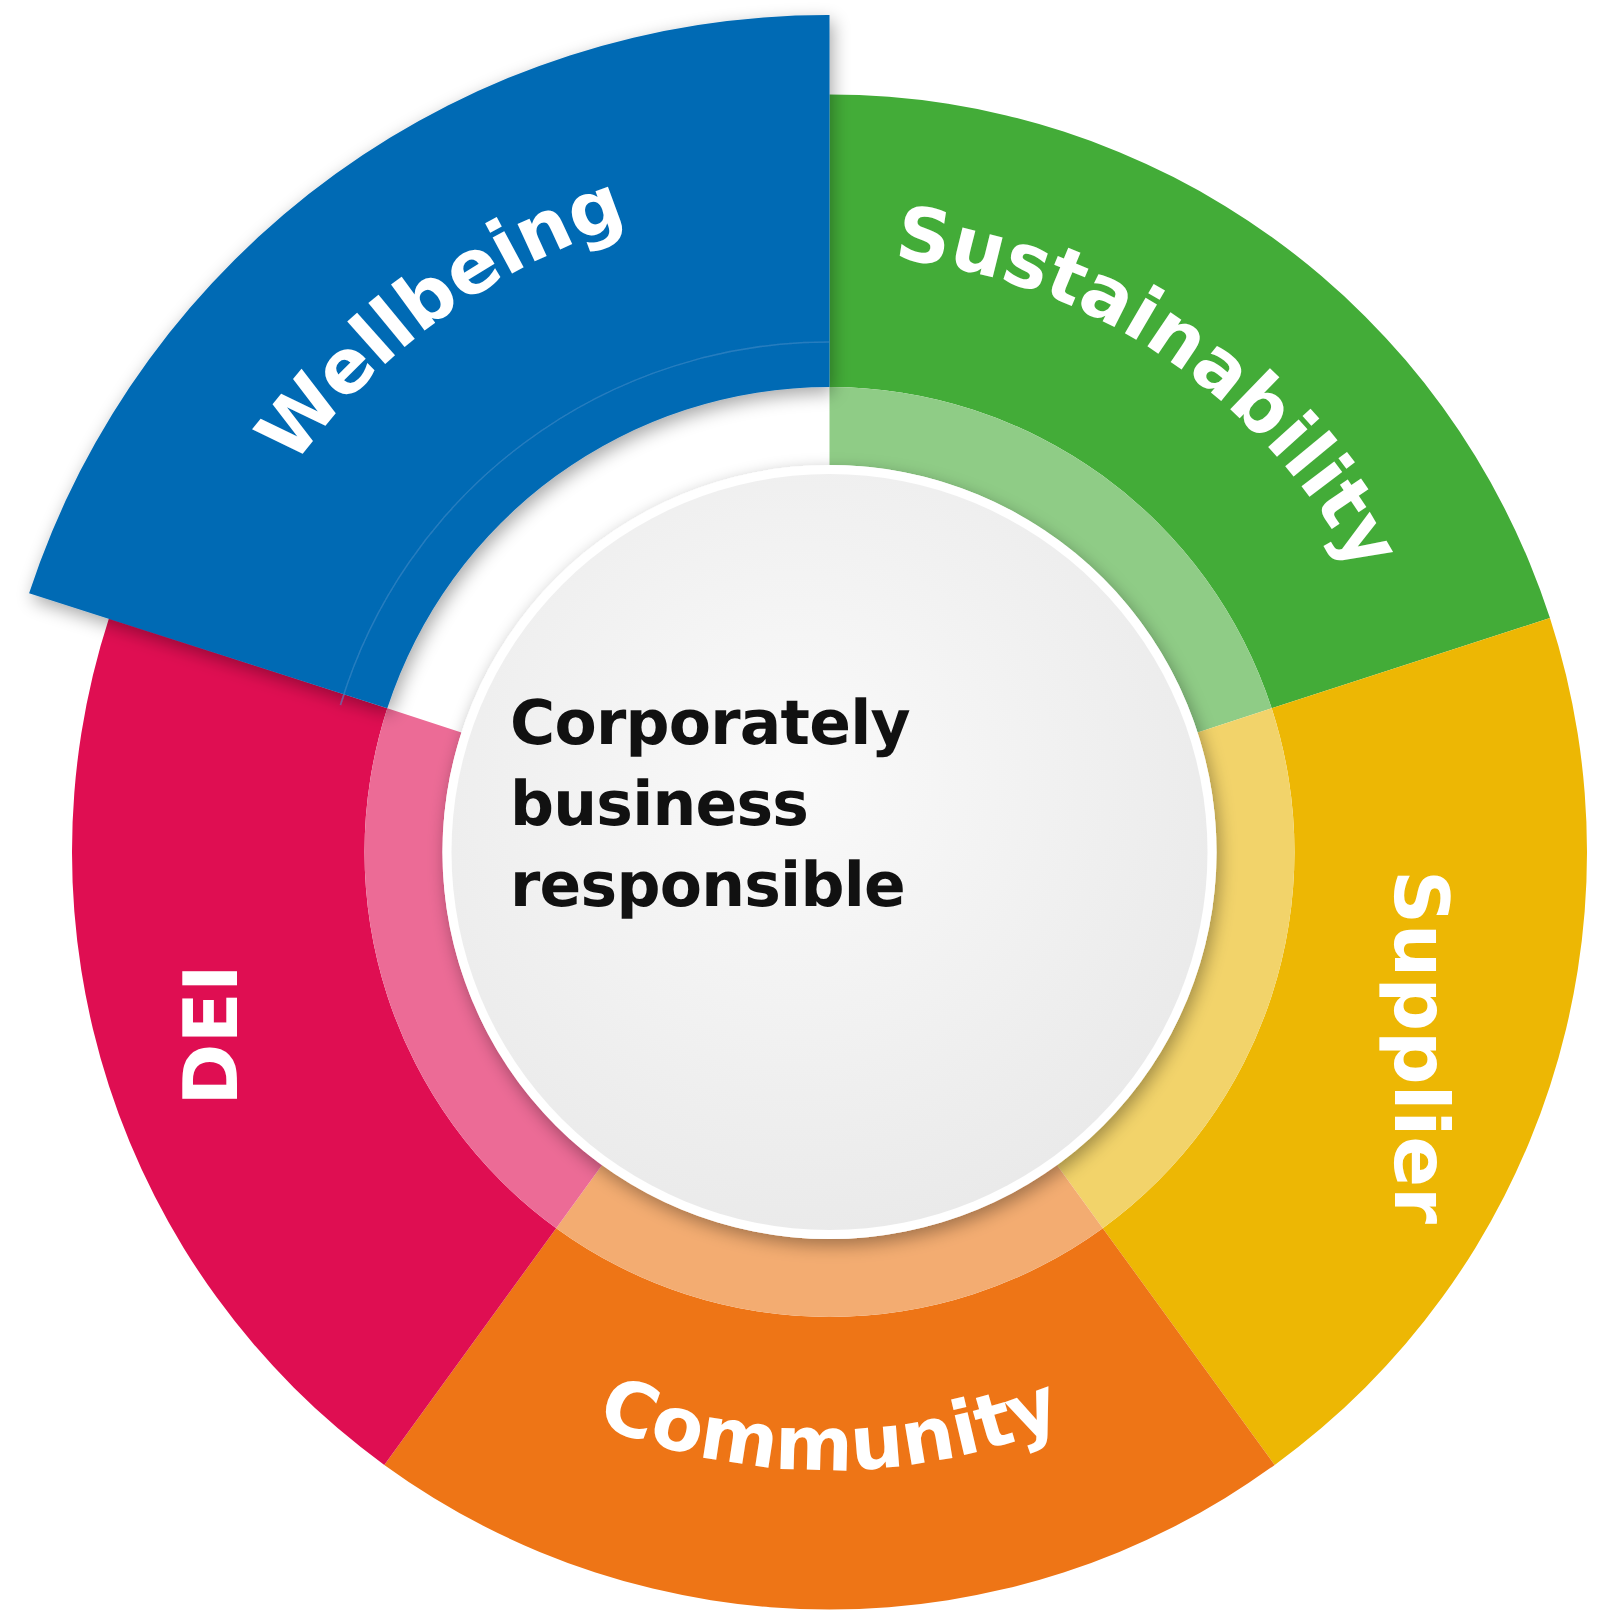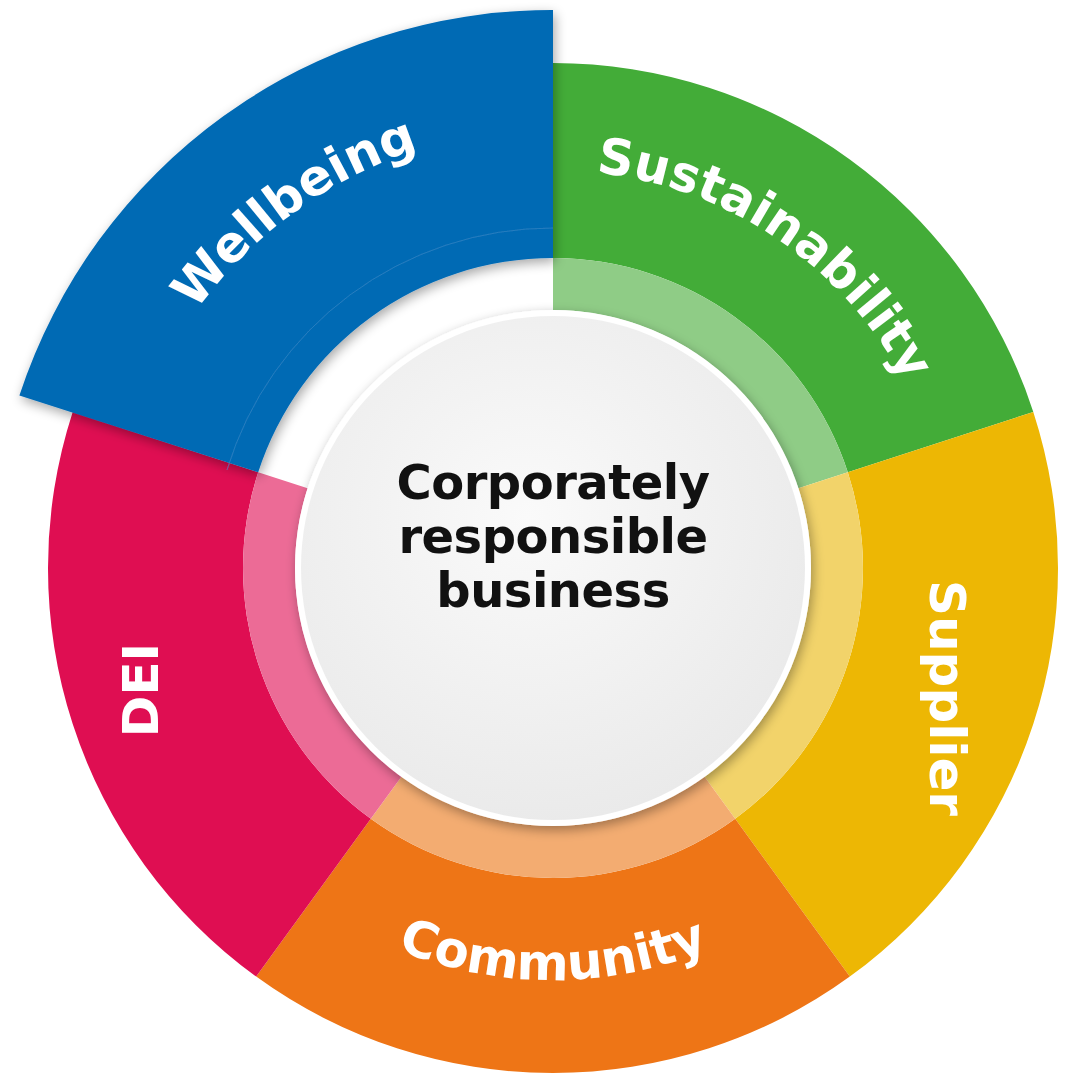--- a/index.html
+++ b/index.html
@@ -1,20 +1,20 @@
 <!DOCTYPE html>
 <html><head>
 <meta charset="utf-8">
 <style>
   html, body { margin: 0; padding: 0; background: #ffffff; }
   body { width: 1080px; height: 1080px; overflow: hidden; position: relative; font-family: "DejaVu Sans", sans-serif; }
   #wheel { position: absolute; left: 0; top: 0; width: 1080px; height: 1080px; }
   .seg-label { font-family: "DejaVu Sans", sans-serif; font-weight: bold; fill: #ffffff; font-size: 50px; }
-  .center-text { position: absolute; left: 340px; top: 455px; width: 426px; text-align: center;
-    font-family: "DejaVu Sans", sans-serif; font-weight: bold; color: #111111; font-size: 48px; line-height: 54px; letter-spacing: -0.5px; }
+  .center-text { position: absolute; left: 340px; top: 455px; width: 426px; text-align: left;
+    font-family: "DejaVu Sans", sans-serif; font-weight: bold; color: #111111; font-size: 41px; line-height: 54px; letter-spacing: -0.5px; }
   .center-text div { white-space: nowrap; }
 </style>
 </head>
 <body>
 
 <svg id="wheel" viewBox="0 0 1080 1080" xmlns="http://www.w3.org/2000/svg">
   <defs>
     <filter id="shadow" x="-20%" y="-20%" width="140%" height="140%">
       <feGaussianBlur in="SourceAlpha" stdDeviation="6"></feGaussianBlur>
       <feOffset dx="2" dy="4" result="o"></feOffset>
@@ -73,15 +73,15 @@
   </text>
   <text class="seg-label" font-size="44">
     <textPath href="#arcComm" startOffset="50%" text-anchor="middle">Community</textPath>
   </text>
   <text class="seg-label" font-size="40" transform="translate(930 698) rotate(90)" text-anchor="middle">Supplier</text>
   <text class="seg-label" font-size="40" transform="translate(158 690) rotate(-90)" text-anchor="middle">DEI</text>
 </svg>
 
 <div class="center-text">
   <div>Corporately</div>
+  <div>business</div>
   <div>responsible</div>
-  <div>business</div>
 </div>
 
 </body></html>

